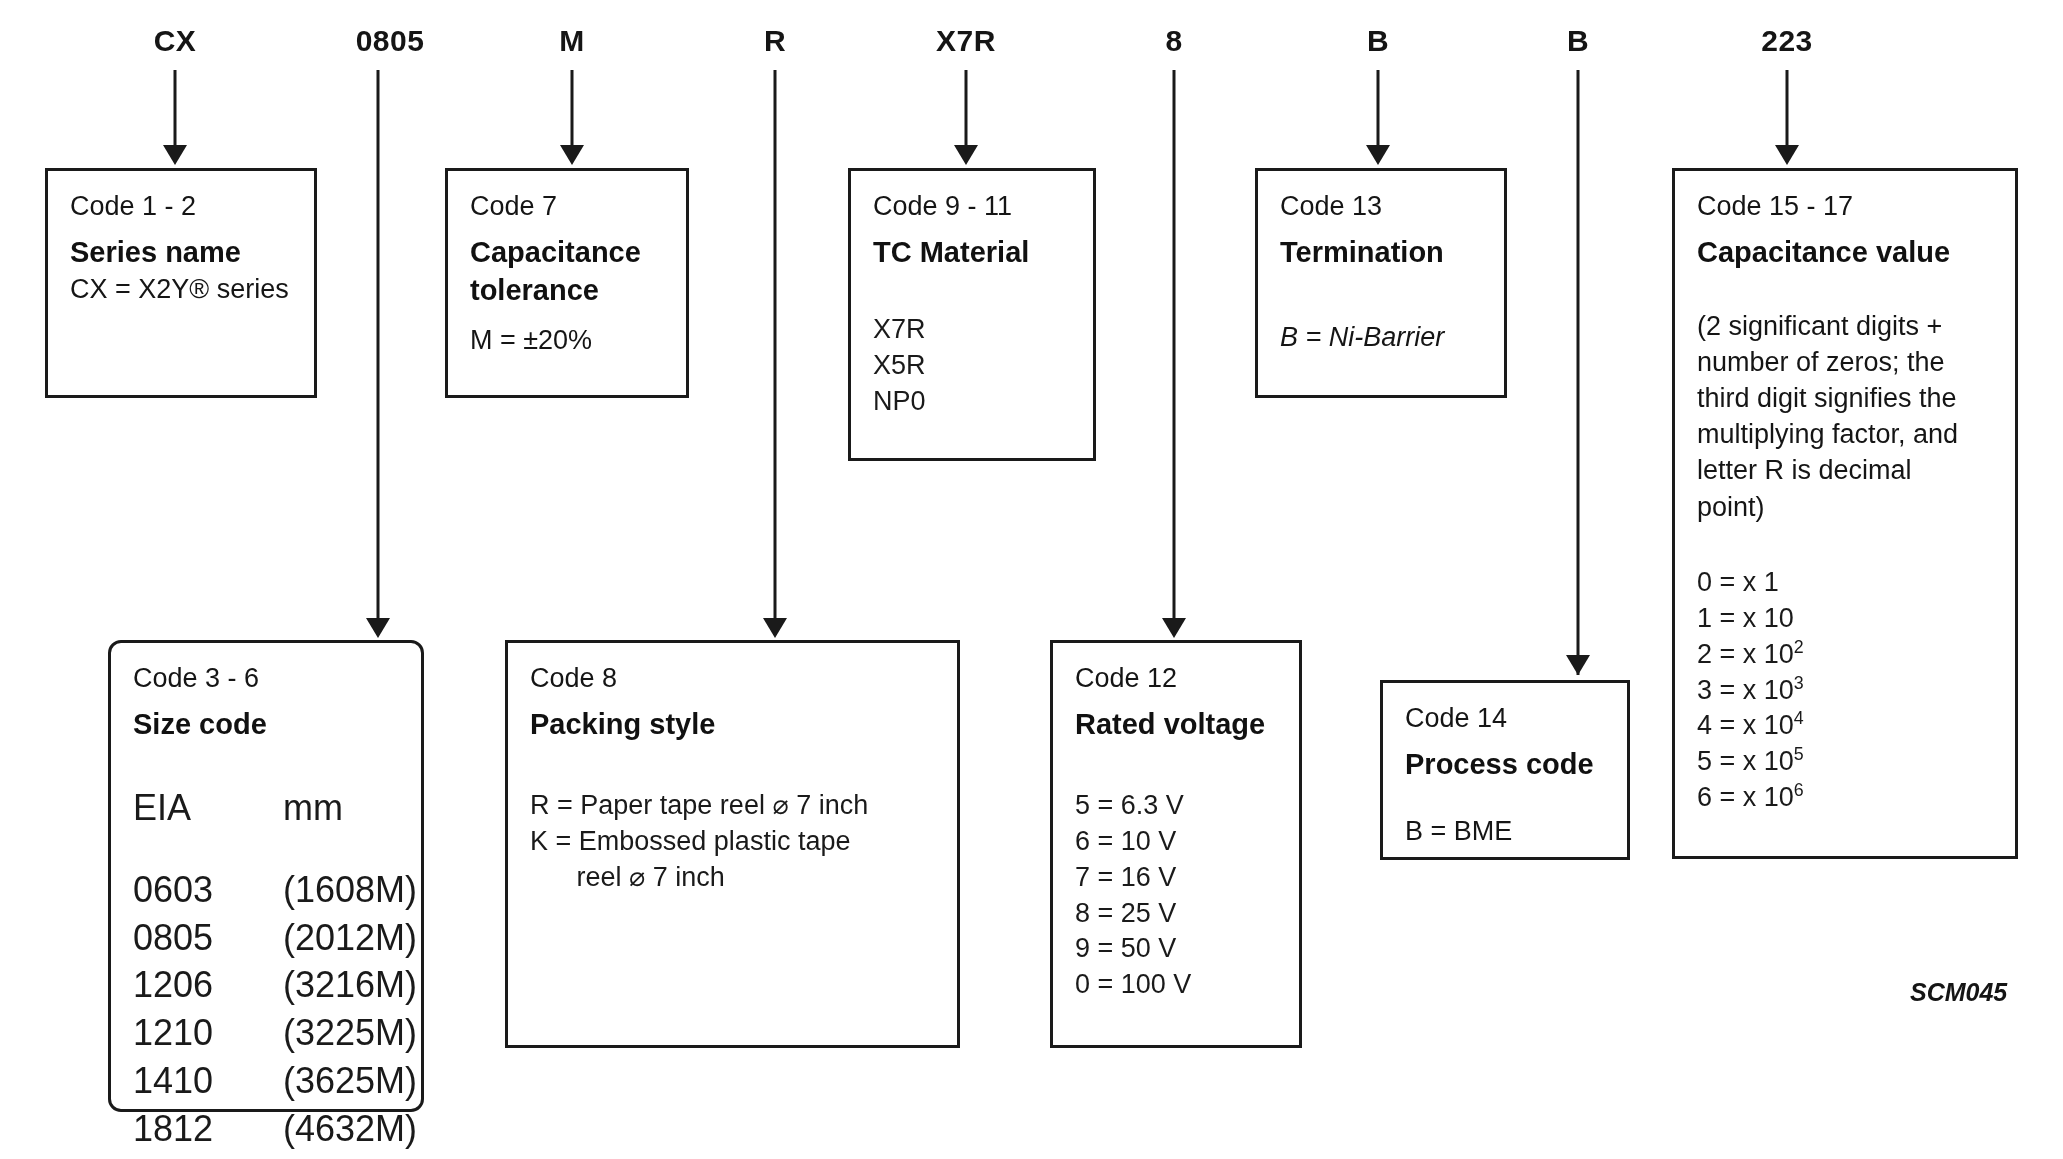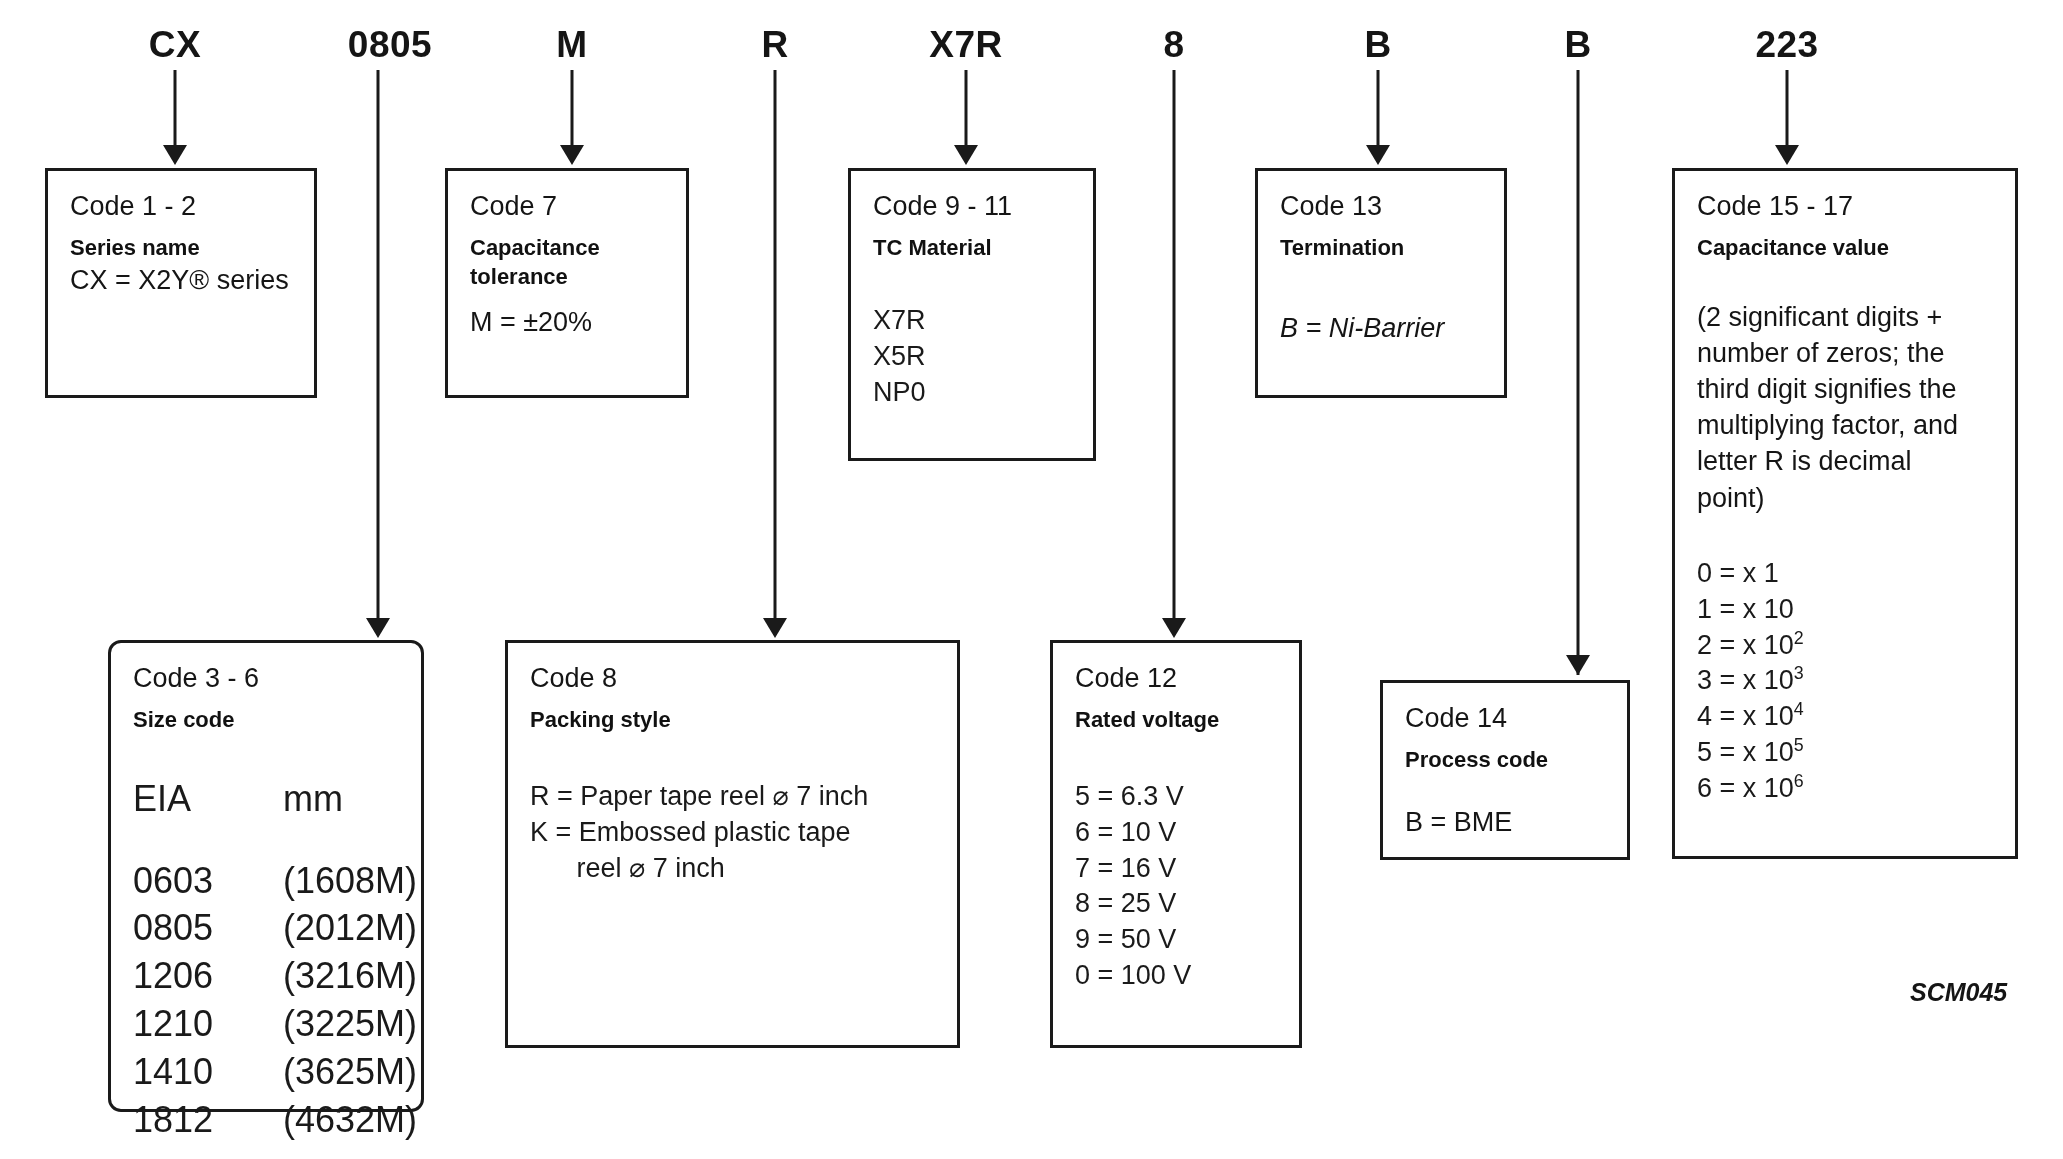--- a/index.html
+++ b/index.html
@@ -11,21 +11,21 @@
     position:relative;
     width:2063px;
     height:1159px;
     background:#ffffff;
     overflow:hidden;
   }
 
   
   .seg-label{
     position:absolute;
-    font-size:37px;
+    font-size:30px;
     font-weight:bold;
     letter-spacing:0.5px;
     white-space:nowrap;
     transform:translateX(-50%);
     color:#151515;
   }
 
   
   .conn-line{
     position:absolute;
@@ -50,21 +50,21 @@
     background:#ffffff;
     padding:18px 0 4px 22px;
   }
   .box-code{
     font-size:27px;
     line-height:1.30;
     white-space:nowrap;
     color:#151515;
   }
   .box-title{
-    font-size:22px;
+    font-size:29px;
     font-weight:bold;
     line-height:1.30;
     margin-top:10px;
     color:#111;
   }
   .box-title.two-line{white-space:normal;max-width:16ch;}
   .box-body{
     font-size:27px;
     line-height:1.33;
     color:#151515;

